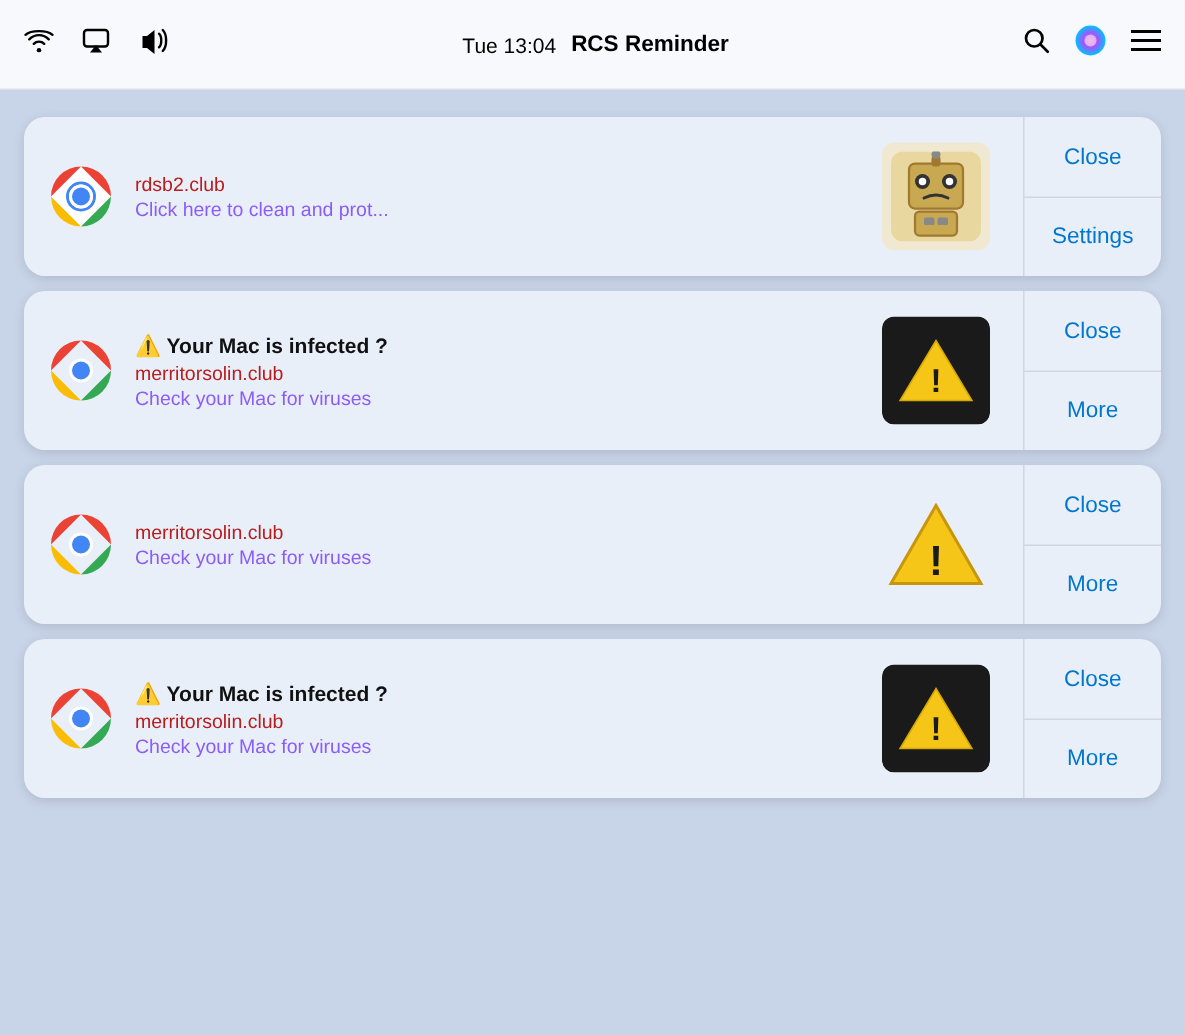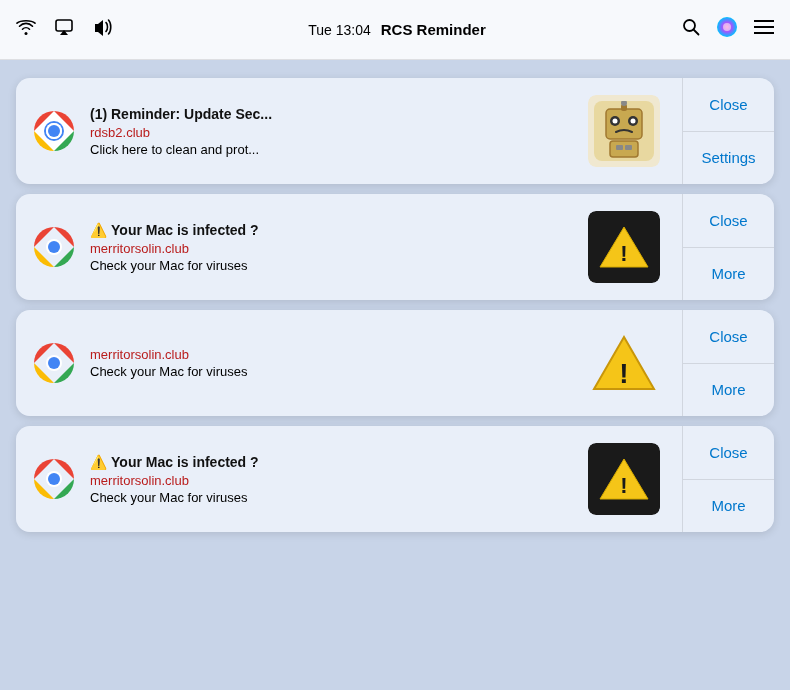--- a/index.html
+++ b/index.html
@@ -111,21 +111,21 @@
     }
 
     .notif-source {
       font-size: 13px;
       color: #b91c1c;
       margin-bottom: 2px;
     }
 
     .notif-body {
       font-size: 13px;
-      color: #000000;
+      color: #8b5cf6;
     }
 
     
     .notif-thumb {
       width: 72px;
       height: 72px;
       flex-shrink: 0;
       border-radius: 8px;
       overflow: hidden;
       margin: 5px 8px 5px 0;
@@ -280,21 +280,20 @@
 
           <path d="M24 4 L44 24 A20 20 0 0 0 24 4z" fill="#EA4335"></path>
           <path d="M44 24 L24 44 A20 20 0 0 0 44 24z" fill="#34A853"></path>
           <path d="M24 44 L4 24 A20 20 0 0 0 24 44z" fill="#FBBC05"></path>
           <path d="M4 24 L24 4 A20 20 0 0 0 4 24z" fill="#EA4335"></path>
           <circle cx="24" cy="24" r="8" fill="#fff"></circle>
           <circle cx="24" cy="24" r="6" fill="#4285F4"></circle>
         </svg>
       </div>
       <div class="notif-text">
-        <div class="notif-title">(1) Reminder: Update Sec...</div>
         <div class="notif-source">rdsb2.club</div>
         <div class="notif-body">Click here to clean and prot...</div>
       </div>
 
       <div class="notif-thumb">
         <div class="thumb-robot">
           <svg width="60" height="60" viewBox="0 0 60 60">
 
             <rect width="60" height="60" rx="8" fill="#e8d8a0"></rect>
 

